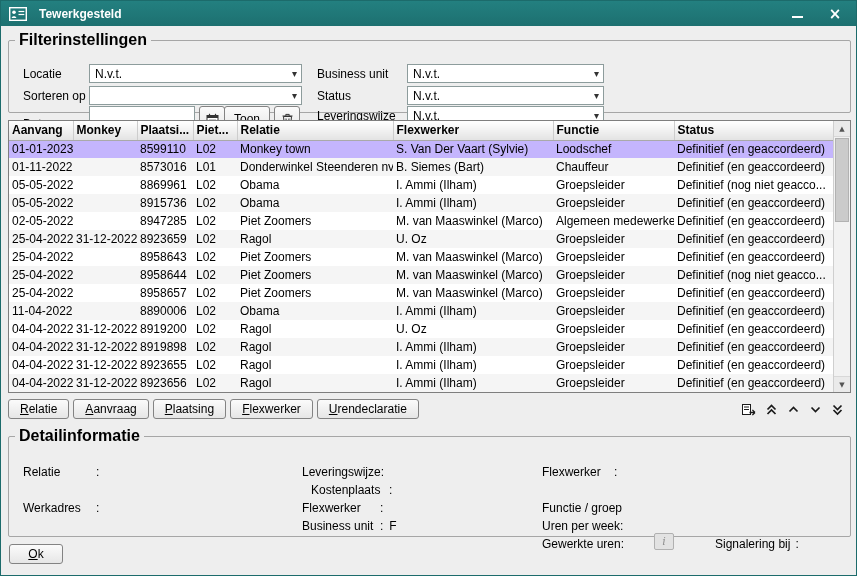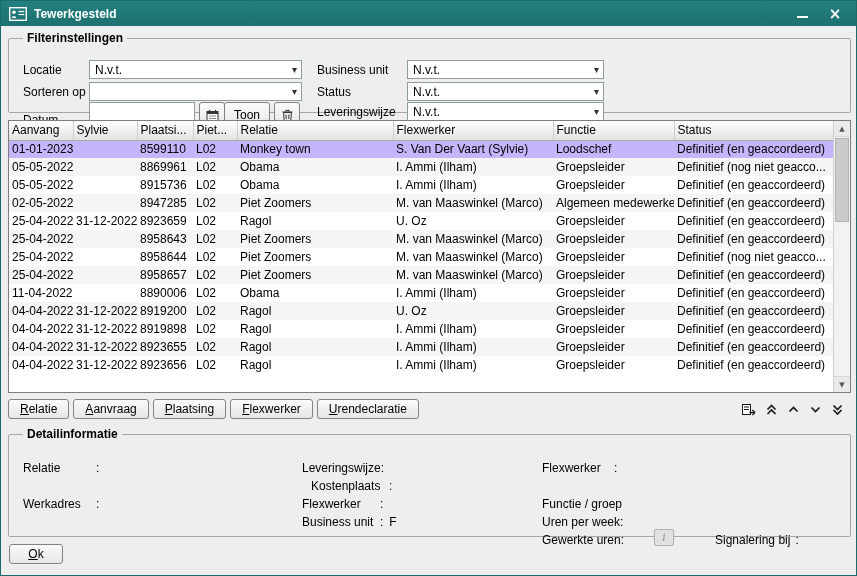--- a/index.html
+++ b/index.html
@@ -1,41 +1,41 @@
 <!DOCTYPE html>
 <html><head>
 <meta charset="utf-8">
 <style>
   *{box-sizing:border-box;margin:0;padding:0}
   body{width:857px;height:576px;overflow:hidden;background:#ffffff;font-family:"Liberation Sans","DejaVu Sans",sans-serif}
   .window{position:relative;width:857px;height:576px;background:#eeeeee;border:1px solid #1c6b6b;overflow:hidden;font-size:12px;color:#000}
 
   
-  .titlebar{position:absolute;top:0;left:0;right:0;height:25px;background:linear-gradient(#238080,#1d7070);display:flex;align-items:center;gap:7px;padding:0 8px}
+  .titlebar{position:absolute;top:0;left:0;right:0;height:25px;background:linear-gradient(#238080,#1d7070);display:flex;align-items:center;gap:12px;padding:0 8px}
   .title{flex:1;color:#fff;font-weight:bold;font-size:12px}
   .tb-btn{width:26px;height:20px;display:flex;align-items:center;justify-content:center;color:#fff;cursor:default}
   .min-line{width:11px;height:2px;background:#fff;margin-top:7px}
   .glyph{font-family:"DejaVu Sans",sans-serif}
 
   
   fieldset{position:absolute;border:1px solid #a6a6a6;border-radius:2px;background:transparent}
-  legend{margin-left:14px;padding:0 4px;font-weight:bold;font-size:12px}
+  legend{margin-left:6px;padding:0 4px;font-weight:bold;font-size:16px}
 
   .flabel{position:absolute;white-space:nowrap}
   .combo{position:absolute;height:19px;background:#fff;border:1px solid #8d9c9c;display:flex;align-items:center;padding:0 16px 0 5px;white-space:nowrap;overflow:hidden;cursor:default}
   .combo .chev{position:absolute;right:4px;top:3px;font-size:10px;color:#333;line-height:12px}
   .textbox{position:absolute;height:19px;background:#fff;border:1px solid #8d9c9c;padding:0 4px;font:inherit}
   .btn{background:linear-gradient(#fbfbfb,#e6e6e6);border:1px solid #838383;border-radius:3px;font:inherit;color:#000;display:inline-flex;align-items:center;justify-content:center;padding:0 11px;height:20px;cursor:default}
   .icon-btn{position:absolute;display:flex;align-items:center;justify-content:center;padding:12px}
 
   
   .table-area{position:absolute;top:119px;left:7px;width:843px;height:273px;border:1px solid #7e7e7e;background:#fff;display:flex}
   .grid{width:824px;overflow:hidden}
   table{border-collapse:collapse;table-layout:fixed;width:824px}
-  th{height:19px;background:linear-gradient(#ffffff,#e3e3e3);border-right:1px solid #cdcdcd;border-bottom:1px solid #a9a9a9;font-weight:normal;text-align:left;padding:0 3px;white-space:nowrap;overflow:hidden;font-size:12px}
+  th{height:19px;background:linear-gradient(#ffffff,#e3e3e3);border-right:1px solid #cdcdcd;border-bottom:1px solid #a9a9a9;font-weight:bold;text-align:left;padding:0 3px;white-space:nowrap;overflow:hidden;font-size:12px}
   td{height:18px;padding:0 3px;white-space:nowrap;overflow:hidden;font-size:12px}
   tr.sel{background:#c4b5fd}
   tbody tr:nth-child(even):not(.sel){background:#f5f5f5}
   td.num{padding-right:10px}
   .vscroll{width:17px;background:#f2f2f2;border-left:1px solid #cfcfcf;position:relative}
   .sb-btn{position:absolute;left:0;width:16px;height:16px;display:flex;align-items:center;justify-content:center;font-size:7px;color:#555;background:#eaeaea}
   .sb-up{top:0;border-bottom:1px solid #d8d8d8}
   .sb-down{bottom:0;border-top:1px solid #d8d8d8}
   .sb-thumb{position:absolute;left:1px;top:17px;width:14px;height:84px;background:#cbcbcb;border:1px solid #b2b2b2}
 
@@ -143,38 +143,48 @@
             <col style="width:56px">
             <col style="width:44px">
           <col style="width:156px">
             <col style="width:160px">
             <col style="width:121px">
             <col style="width:159px">
         </colgroup>
         <thead>
             <tr>
               <th>Aanvang</th>
-              <th>Sylvie</th>
+              <th>Monkey</th>
               <th>Plaatsi...</th>
               <th>Piet...</th>
               <th>Relatie</th>
               <th>Flexwerker</th>
               <th>Functie</th>
               <th>Status</th>
             </tr>
           </thead>
         <tbody>
             <tr class="sel">
               <td>01-01-2023</td>
               <td></td>
               <td class="num">8599110</td>
               <td>L02</td>
               <td>Monkey town</td>
               <td>S. Van Der Vaart (Sylvie)</td>
               <td>Loodschef</td>
+              <td>Definitief (en geaccordeerd)</td>
+            </tr>
+            <tr>
+              <td>01-11-2022</td>
+              <td></td>
+              <td class="num">8573016</td>
+              <td>L01</td>
+              <td>Donderwinkel Steenderen nv</td>
+              <td>B. Siemes (Bart)</td>
+              <td>Chauffeur</td>
               <td>Definitief (en geaccordeerd)</td>
             </tr>
             <tr>
               <td>05-05-2022</td>
               <td></td>
               <td class="num">8869961</td>
               <td>L02</td>
               <td>Obama</td>
               <td>I. Ammi (Ilham)</td>
               <td>Groepsleider</td>

